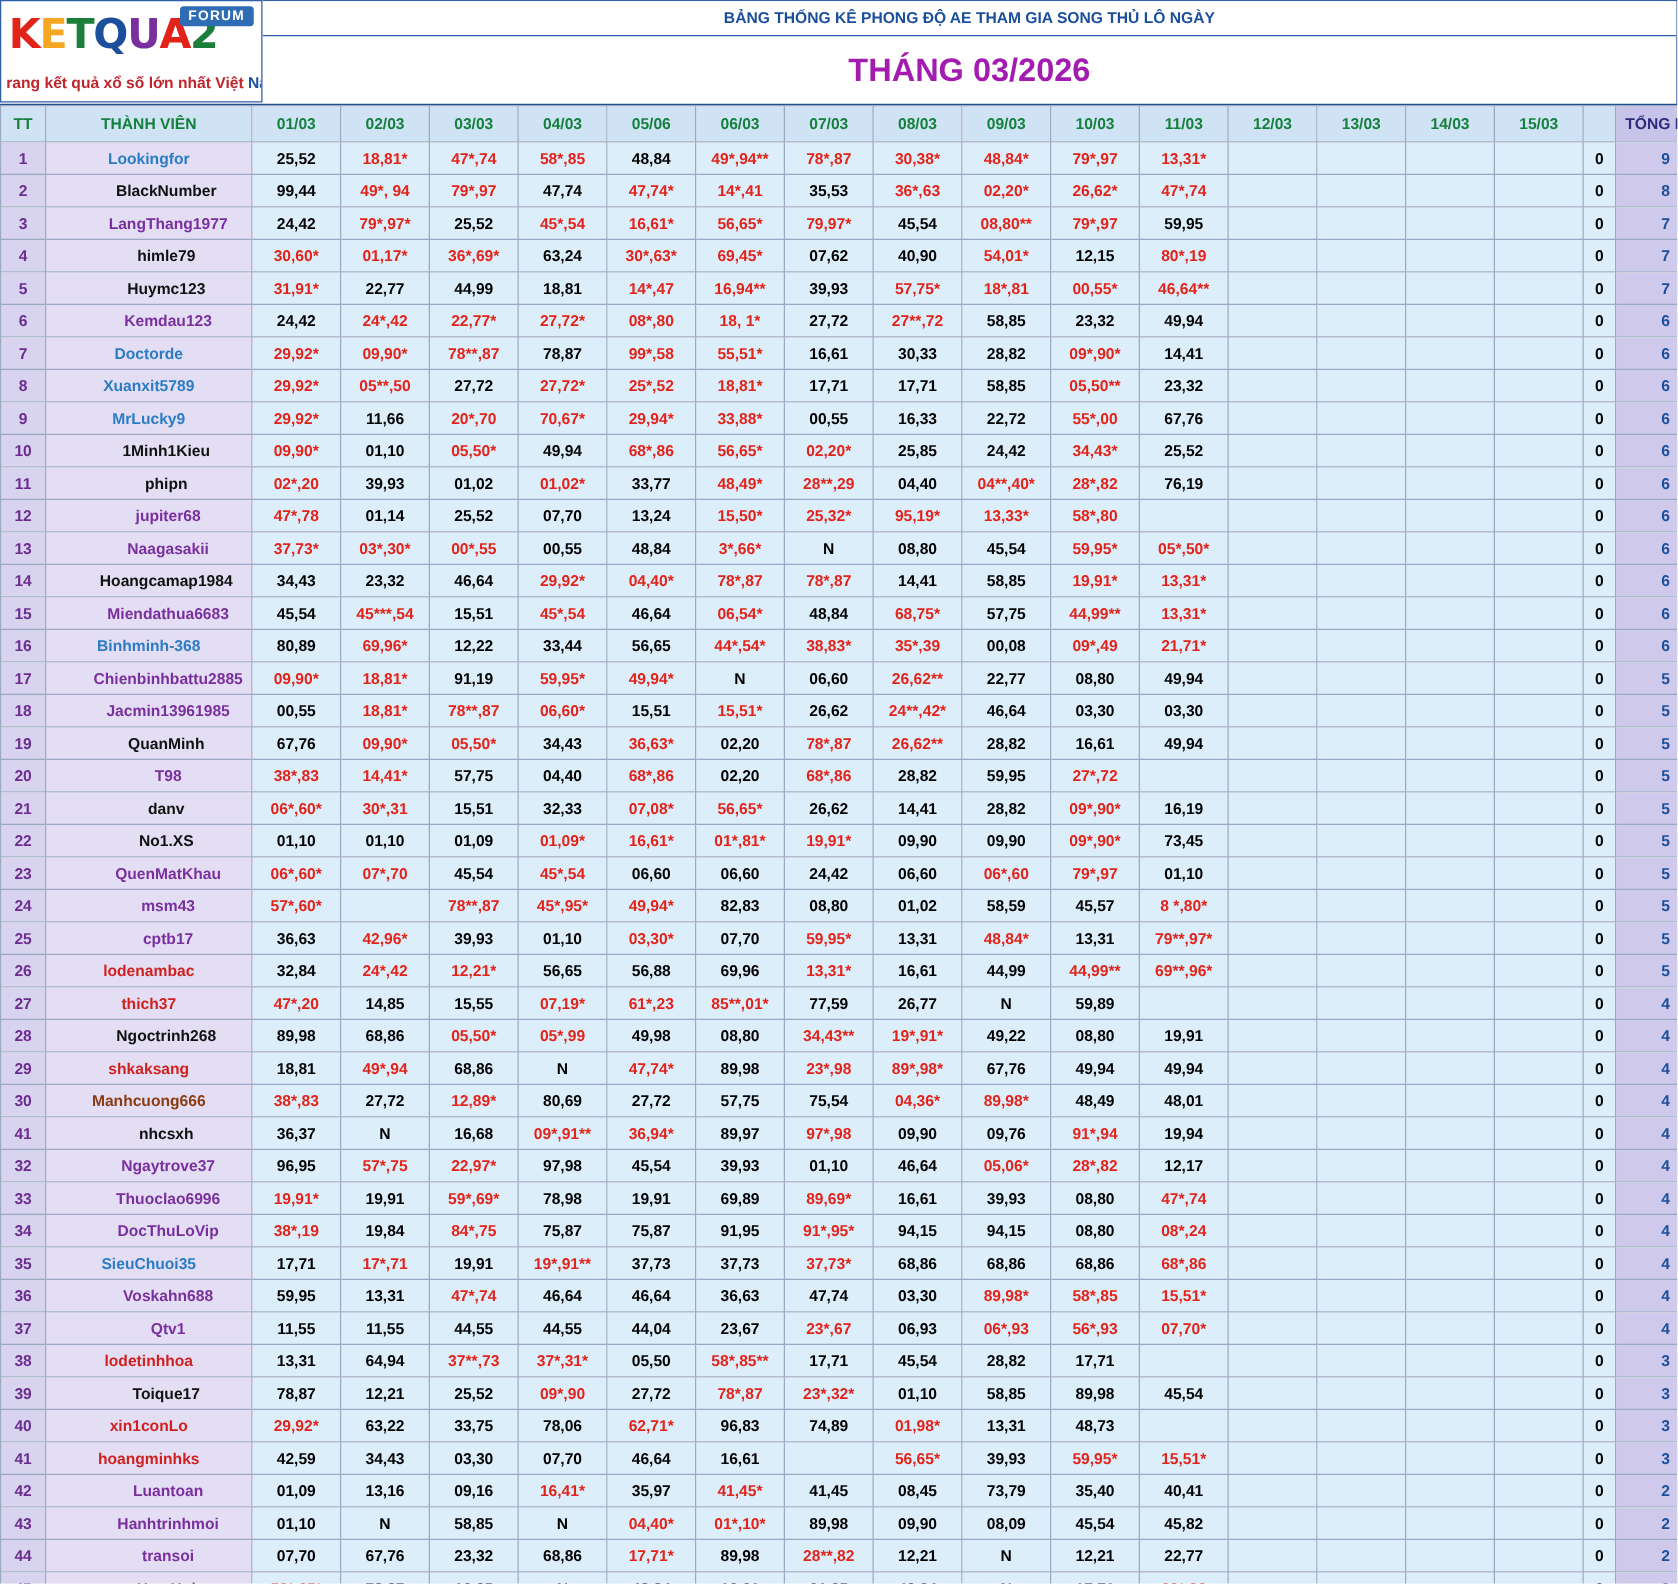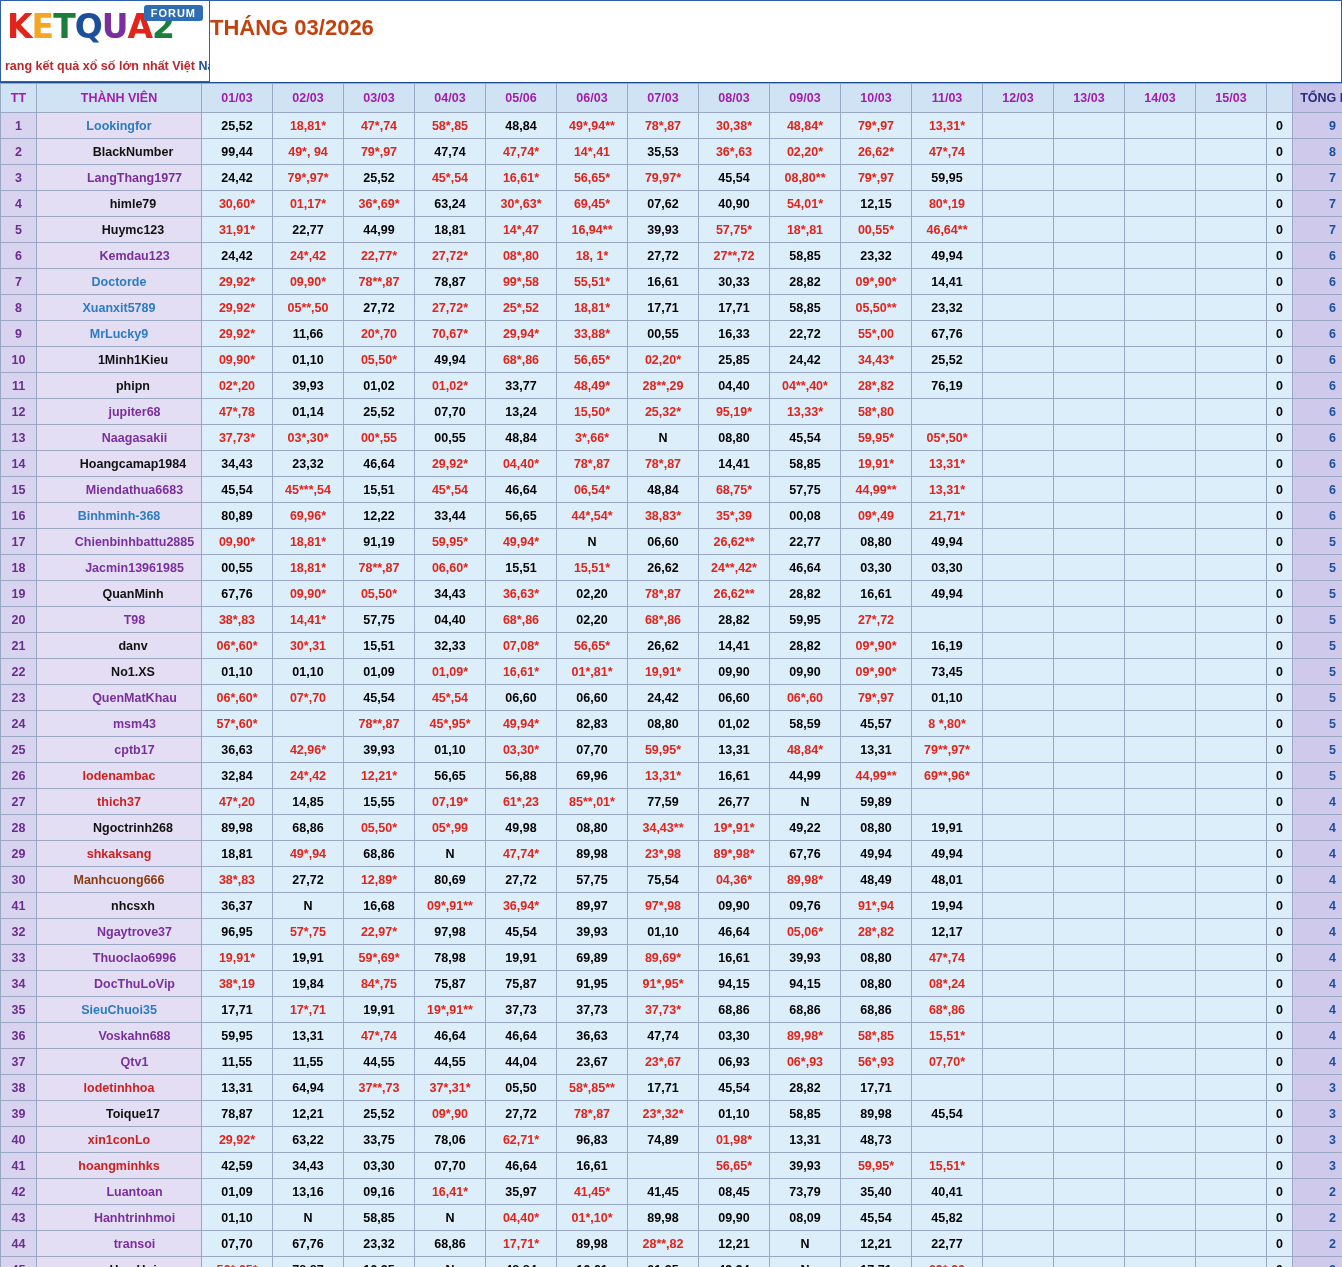--- a/index.html
+++ b/index.html
@@ -15,27 +15,27 @@
   .logo-letters span{display:inline-block;}
   .forum-badge{position:absolute;top:4px;right:6px;background:#2e6db4;color:#fff;font-size:11px;
                font-weight:bold;padding:2px 7px;border-radius:3px;letter-spacing:1px;}
   .logo-sub{position:absolute;bottom:8px;left:4px;font-size:12.5px;color:#c0252b;font-weight:bold;
             white-space:nowrap;}
   .logo-sub .blue{color:#1f4fa0;}
 
   .title-cell{flex:1;border-top:1px solid #2f5fa8;border-right:1px solid #2f5fa8;box-sizing:border-box;}
   .title-top{height:27px;line-height:27px;text-align:center;color:#1b4f9c;font-weight:bold;font-size:12.5px;
              border-bottom:1px solid #2f5fa8;background:#fff;}
-  .title-main{height:54px;line-height:54px;text-align:left;color:#c2410c;font-weight:bold;font-size:22px;}
+  .title-main{height:54px;line-height:54px;text-align:center;color:#a21caf;font-weight:bold;font-size:26px;}
 
   
   table{border-collapse:collapse;width:1342px;table-layout:fixed;}
   th,td{border:1px solid #9aa8c4;box-sizing:border-box;font-size:12.5px;text-align:center;
         height:26px;padding:0;overflow:hidden;white-space:nowrap;}
-  thead th{background:#cfe3f5;color:#a21caf;font-weight:bold;font-size:12.5px;height:29px;}
+  thead th{background:#cfe3f5;color:#15803d;font-weight:bold;font-size:12.5px;height:29px;}
   th.tt{width:36px;}
   th.member{width:165px;}
   th.day{width:71px;}
   th.total{width:80px;background:#c8c3e8;color:#2b2b7a;}
   td.tt{background:#d8d3ee;color:#6b2c8f;font-weight:bold;width:36px;}
   td.member{background:#e3def3;font-weight:bold;}
   td.day{background:#ddeefb;font-weight:bold;}
   td.zero{background:#ddeefb;color:#000;font-weight:bold;}
   td.total{background:#cfc9ec;color:#1b4f9c;font-weight:bold;}
   .red{color:#e2231a;}
@@ -53,20 +53,21 @@
 
   <div class="top">
     <div class="logo-cell">
       <div class="logo-letters"><span style="color: rgb(226, 35, 26);">K</span><span style="color: rgb(245, 166, 35);">E</span><span style="color: rgb(27, 127, 59);">T</span><span style="color: rgb(27, 79, 156);">Q</span><span style="color: rgb(122, 47, 158);">U</span><span style="color: rgb(226, 35, 26);">A</span><span style="color: rgb(27, 127, 59);">2</span></div>
       <div class="forum-badge">FORUM</div>
       <div class="logo-sub">
         <span class="red-t">rang kết quả xổ số lớn nhất Việt</span><span class="blue"> Nam</span>
       </div>
     </div>
     <div class="title-cell">
+      <div class="title-top">BẢNG THỐNG KÊ PHONG ĐỘ AE THAM GIA SONG THỦ LÔ NGÀY</div>
       <div class="title-main">THÁNG 03/2026</div>
     </div>
   </div>
 
   <table>
     <thead>
       <tr>
         <th class="tt">TT</th>
         <th class="member">THÀNH VIÊN</th>
 

